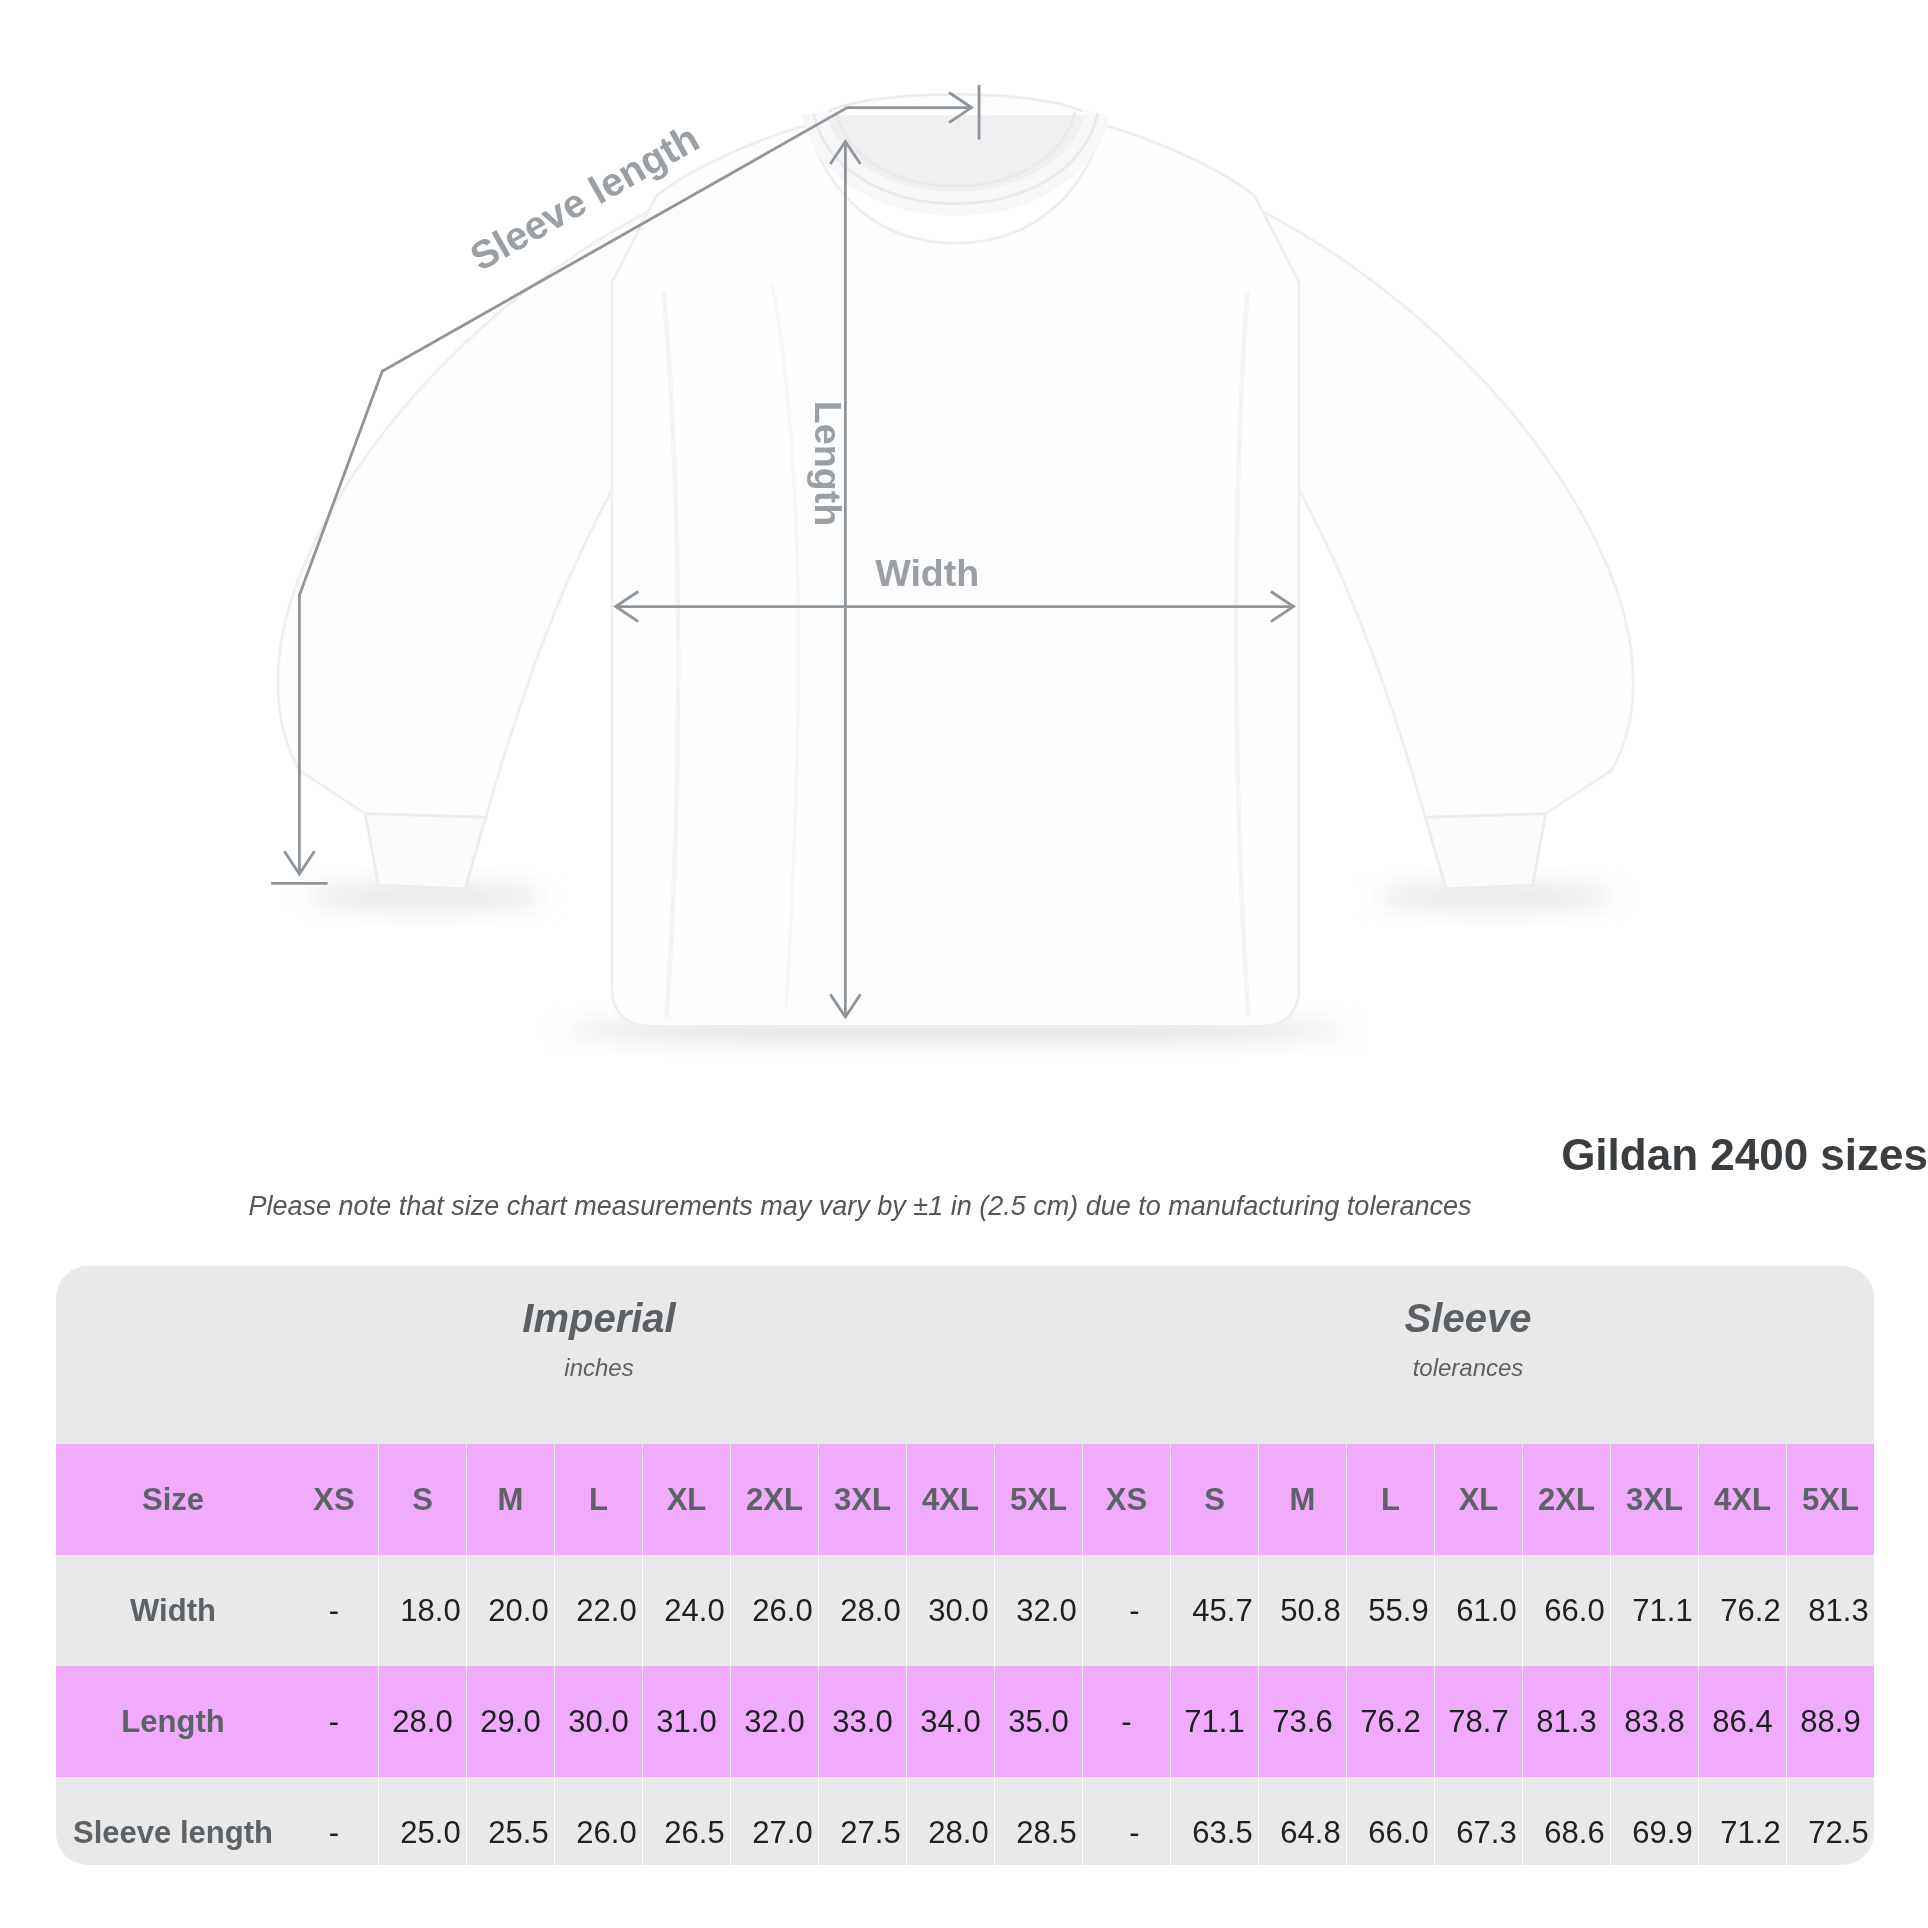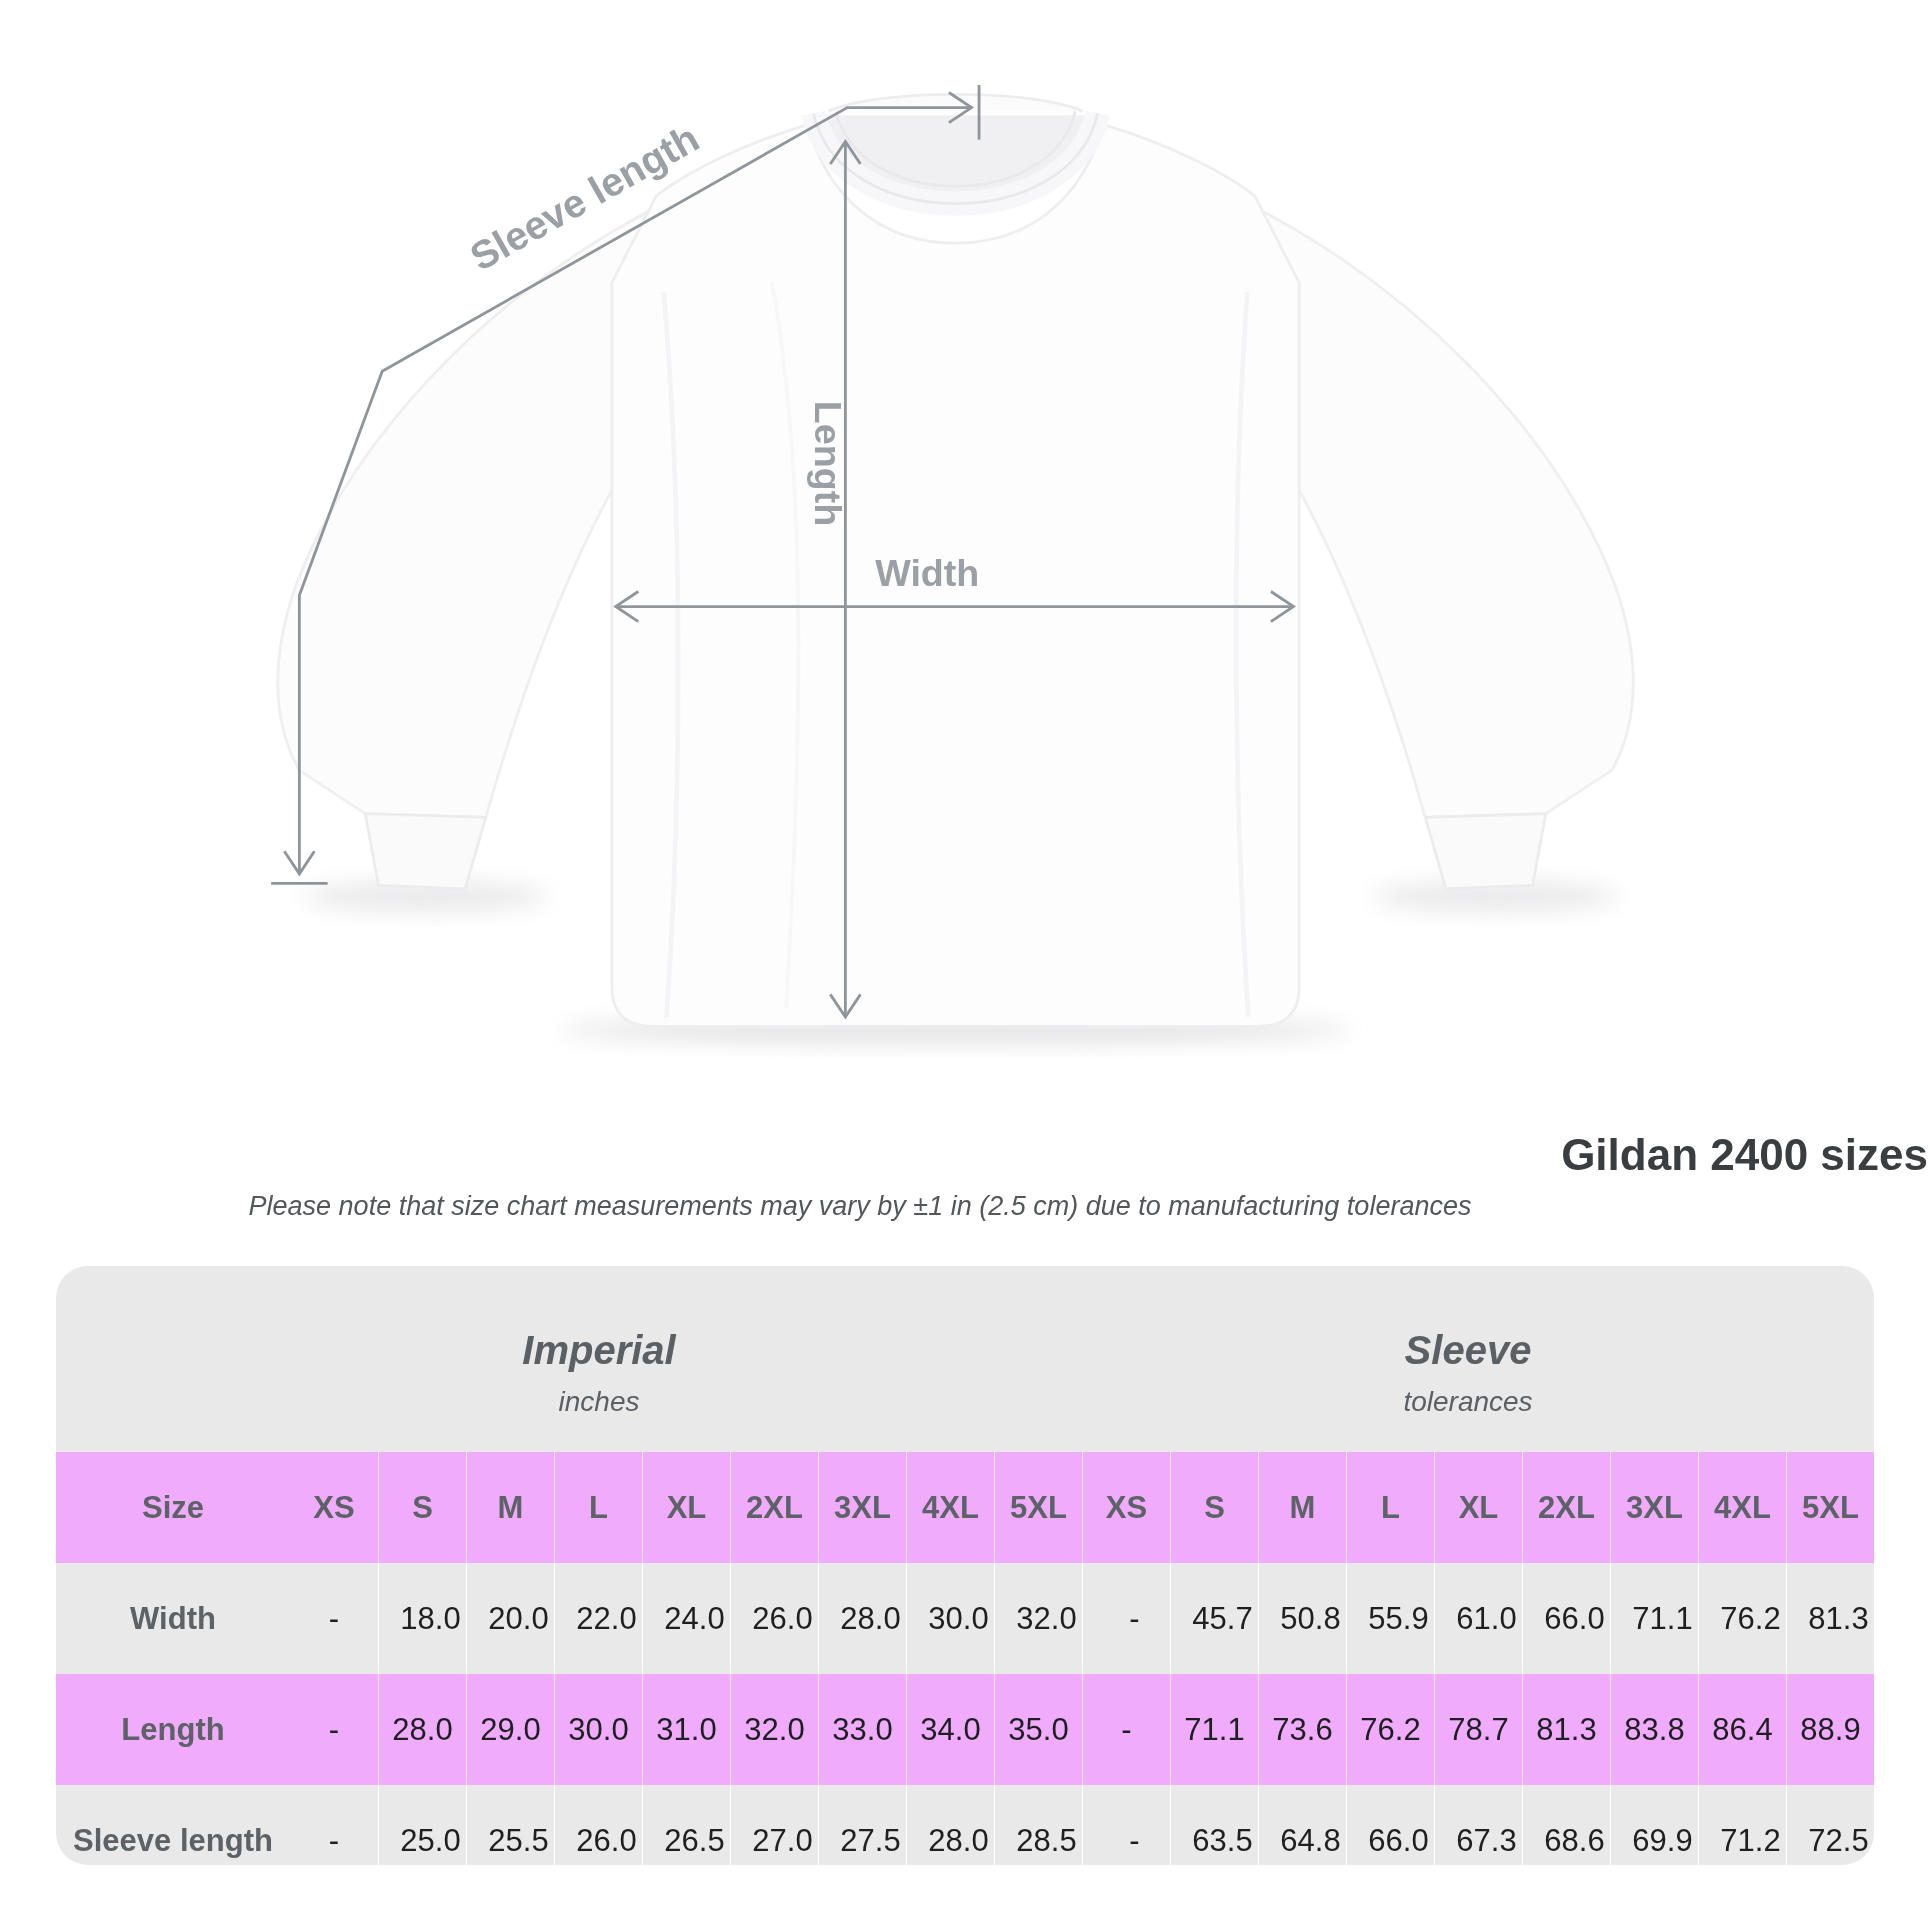--- a/index.html
+++ b/index.html
@@ -17,26 +17,26 @@
   .chart-subtitle{
     position:absolute;left:0;top:1191px;width:1720px;
     text-align:center;font-size:27px;font-style:italic;color:#54575a;
   }
 
   
   .size-table{
     position:absolute;left:56px;top:1266px;width:1818px;height:599px;
     background:#e9e9ea;border-radius:32px;overflow:hidden;
   }
-  .group-headers{position:relative;height:154px;margin-top:32px;}
+  .group-headers{position:relative;height:178px;}
   .group{position:absolute;top:30px;transform:translateX(-50%);text-align:center;color:#5b6064;}
   .group-imperial{left:543px;}
   .group-metric{left:1412px;}
   .group-name{font-size:40px;font-weight:bold;font-style:italic;}
-  .group-unit{font-size:28px;font-style:italic;margin-top:13px;}
+  .group-unit{font-size:24px;font-style:italic;margin-top:13px;}
 
   .trow{display:grid;grid-template-columns:234px repeat(18,1fr);height:111px;}
   .cell{display:flex;align-items:center;justify-content:center;font-size:31px;color:#1e1f21;}
   .row-white{background:#f0abfc;}
   .row-white .cell + .cell{border-left:1.9px solid #e7e7e9;}
   .row-gray .cell + .cell{border-left:1.9px solid #ffffff;padding-left:16px;}
   .cell.rowlabel{font-weight:bold;color:#5d6266;}
   .header-row .cell{font-weight:bold;color:#5d6266;}
   .repeat-host{display:contents;}
 </style>

